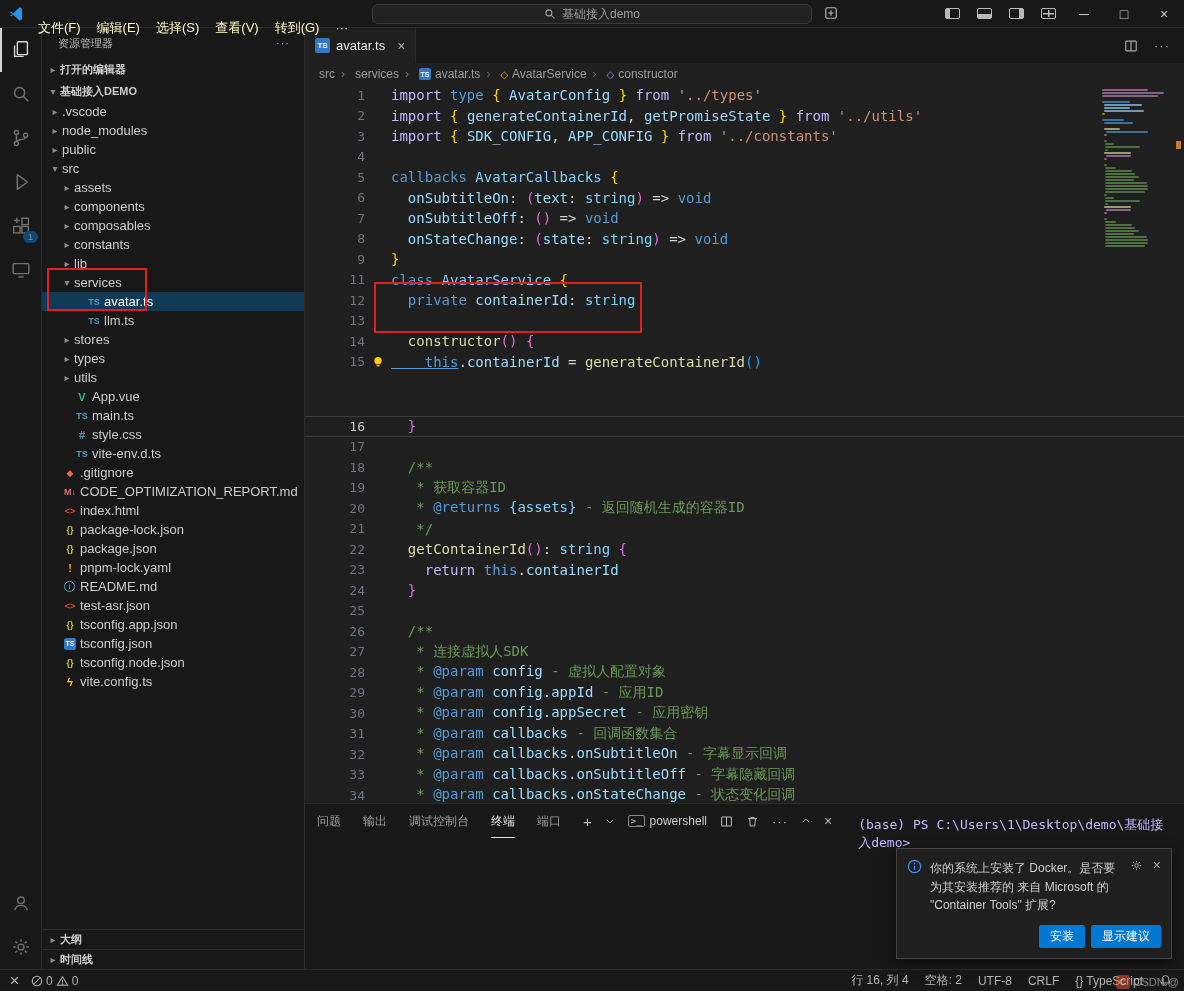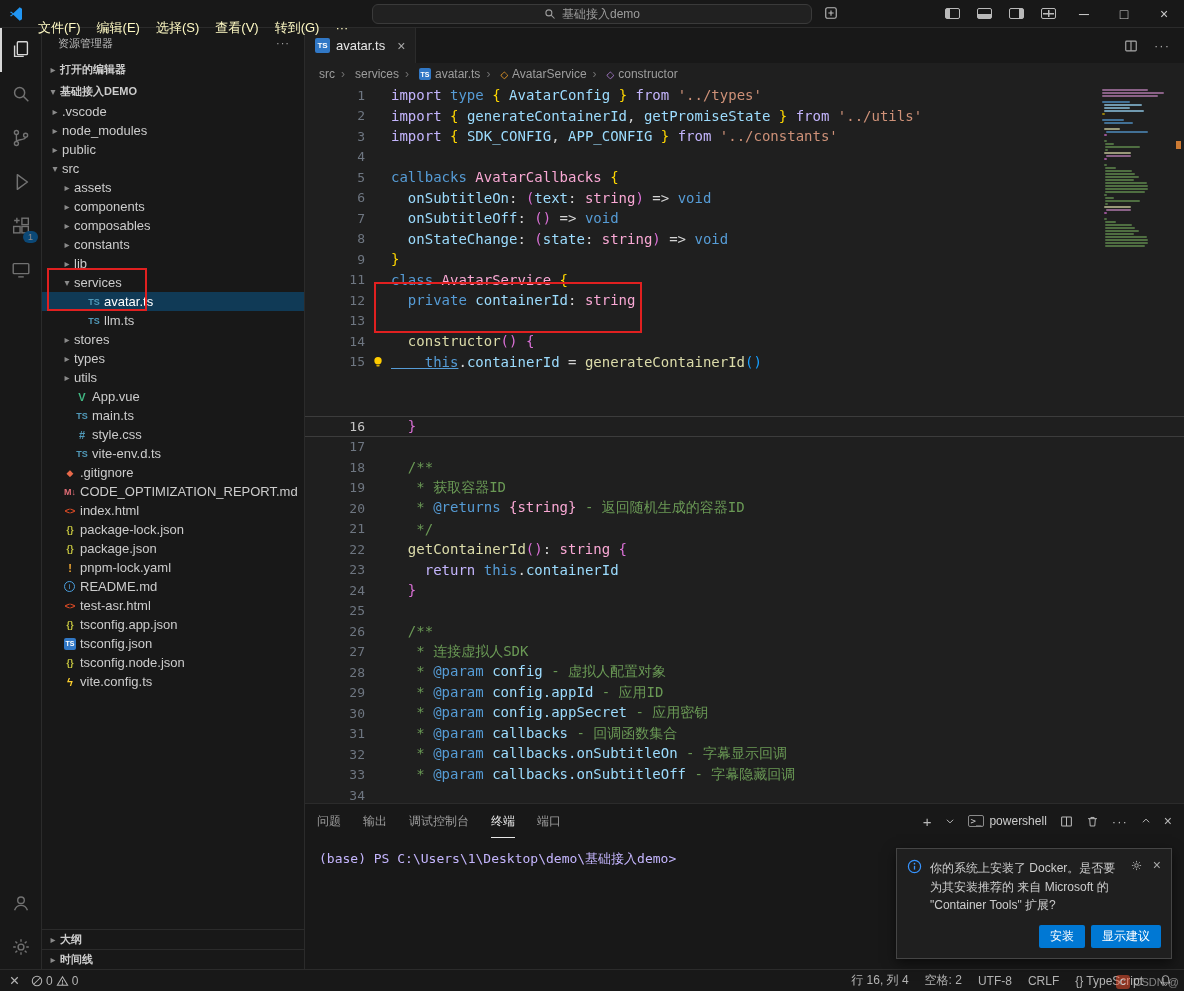--- a/index.html
+++ b/index.html
@@ -90,31 +90,31 @@
 
   .editor-body { flex:1; position:relative; overflow:hidden; }
   .code-row { display:flex; height:20.5px; align-items:center; white-space:pre;
     font-family:"DejaVu Sans Mono","Liberation Mono",monospace; font-size:14px; }
   .gutter-num { width:60px; text-align:right; color:#6e7681; font-size:13px; flex:none; }
   .gutter-margin { width:26px; flex:none; display:flex; align-items:center; justify-content:center; }
   .code-text { flex:1; }
   .code-row.current { box-shadow:inset 0 1px 0 #3c3c3c, inset 0 -1px 0 #3c3c3c;margin-top:44px; }
   .code-row.current .gutter-num { color:#c6c6c6; }
 
-  .s-kw{color:#c4b5fd}.s-kw2{color:#569CD6}.s-type{color:#f9a8d4}.s-var{color:#9CDCFE}
+  .s-kw{color:#c4b5fd}.s-kw2{color:#569CD6}.s-type{color:#7dd3fc}.s-var{color:#9CDCFE}
   .s-str{color:#CE9178}.s-fn{color:#DCDCAA}.s-pun{color:#D4D4D4}.s-cmt{color:#6A9955}
   .s-tag{color:#569CD6}.s-b1{color:#ffd700}.s-b2{color:#DA70D6}.s-b3{color:#179FFF}
   .s-thisu{color:#569CD6;text-decoration:underline}
 
   .minimap { position:absolute; top:4px; right:12px; width:70px; }
   .mm-line { height:2px; margin-bottom:1px; border-radius:1px; }
   .scroll-marker { position:absolute; right:3px; top:56px; width:5px; height:8px; background:#cc7a33; }
 
   
-  .panel { height:166px; border-top:1px solid #2b2b2b; display:flex; flex-direction:column;
+  .panel { height:166px; border-top:1px solid #2b2b2b; display:flex; 
     background:#181818; flex:none; }
   .panel-header { height:34px; display:flex; align-items:center; padding:0 12px; flex:none; }
   .panel-tabs { display:flex; align-items:center; height:100%; }
   .panel-tab { font-size:12px; color:#9d9d9d; margin-right:22px; height:34px; line-height:34px; cursor:pointer; }
   .panel-tab.active { color:#e7e7e7; border-bottom:1px solid #e7e7e7; }
   .panel-actions { margin-left:auto; display:flex; align-items:center; gap:13px; color:#b9b9b9; }
   .ps-group { display:flex; align-items:center; gap:5px; font-size:12px; color:#cccccc; cursor:pointer; }
   .ps-glyph { font-family:"DejaVu Sans Mono",monospace; font-size:9px; border:1px solid #8a8a8a;
     border-radius:2px; padding:0 2px; line-height:10px; }
   .panel-body { font-family:"DejaVu Sans Mono","Liberation Mono",monospace; font-size:13px;
@@ -390,21 +390,21 @@
           <span class="tree-label">pnpm-lock.yaml</span>
         </div>
         <div class="tree-row" style="padding-left: 6px;">
           <span class="chev"></span>
           <span class="fi fi-circle" style="color: rgb(74, 160, 224);">i</span>
           <span class="tree-label">README.md</span>
         </div>
         <div class="tree-row" style="padding-left: 6px;">
           <span class="chev"></span>
           <span class="fi fi-ts" style="color: rgb(228, 77, 38);">&lt;&gt;</span>
-          <span class="tree-label">test-asr.html</span>
+          <span class="tree-label">test-asr.json</span>
         </div>
         <div class="tree-row" style="padding-left: 6px;">
           <span class="chev"></span>
           <span class="fi fi-ts" style="color: rgb(203, 203, 65);">{}</span>
           <span class="tree-label">tsconfig.app.json</span>
         </div>
         <div class="tree-row" style="padding-left: 6px;">
           <span class="chev"></span>
           <span class="fi fi-box">TS</span>
           <span class="tree-label">tsconfig.json</span>
@@ -487,35 +487,35 @@
           <div class="code-row"><span class="gutter-num">13</span><span class="gutter-margin"></span><span class="code-text"></span></div>
           <div class="code-row"><span class="gutter-num">14</span><span class="gutter-margin"></span><span class="code-text"><span class="s-fn">  constructor</span><span class="s-b2">()</span><span class="s-pun"> </span><span class="s-b2">{</span></span></div>
           <div class="code-row"><span class="gutter-num">15</span><span class="gutter-margin"><svg width="14" height="14" viewBox="0 0 16 16">
                 <circle cx="8" cy="6.5" r="4.2" fill="#ffcc00"></circle>
                 <rect x="6.2" y="11" width="3.6" height="2.2" rx="0.5" fill="#d9ad00"></rect>
               </svg></span><span class="code-text"><span class="s-thisu">    this</span><span class="s-pun">.</span><span class="s-var">containerId</span><span class="s-pun"> = </span><span class="s-fn">generateContainerId</span><span class="s-b3">()</span></span></div>
           <div class="code-row current"><span class="gutter-num">16</span><span class="gutter-margin"></span><span class="code-text"><span class="s-b2">  }</span></span></div>
           <div class="code-row"><span class="gutter-num">17</span><span class="gutter-margin"></span><span class="code-text"></span></div>
           <div class="code-row"><span class="gutter-num">18</span><span class="gutter-margin"></span><span class="code-text"><span class="s-cmt">  /**</span></span></div>
           <div class="code-row"><span class="gutter-num">19</span><span class="gutter-margin"></span><span class="code-text"><span class="s-cmt">   * 获取容器ID</span></span></div>
-          <div class="code-row"><span class="gutter-num">20</span><span class="gutter-margin"></span><span class="code-text"><span class="s-cmt">   * </span><span class="s-tag">@returns </span><span class="s-type">{string}</span><span class="s-cmt"> - 返回随机生成的容器ID</span></span></div>
+          <div class="code-row"><span class="gutter-num">20</span><span class="gutter-margin"></span><span class="code-text"><span class="s-cmt">   * </span><span class="s-tag">@returns </span><span class="s-type">{assets}</span><span class="s-cmt"> - 返回随机生成的容器ID</span></span></div>
           <div class="code-row"><span class="gutter-num">21</span><span class="gutter-margin"></span><span class="code-text"><span class="s-cmt">   */</span></span></div>
           <div class="code-row"><span class="gutter-num">22</span><span class="gutter-margin"></span><span class="code-text"><span class="s-fn">  getContainerId</span><span class="s-b2">()</span><span class="s-pun">: </span><span class="s-type">string </span><span class="s-b2">{</span></span></div>
           <div class="code-row"><span class="gutter-num">23</span><span class="gutter-margin"></span><span class="code-text"><span class="s-kw">    return </span><span class="s-kw2">this</span><span class="s-pun">.</span><span class="s-var">containerId</span></span></div>
           <div class="code-row"><span class="gutter-num">24</span><span class="gutter-margin"></span><span class="code-text"><span class="s-b2">  }</span></span></div>
           <div class="code-row"><span class="gutter-num">25</span><span class="gutter-margin"></span><span class="code-text"></span></div>
           <div class="code-row"><span class="gutter-num">26</span><span class="gutter-margin"></span><span class="code-text"><span class="s-cmt">  /**</span></span></div>
           <div class="code-row"><span class="gutter-num">27</span><span class="gutter-margin"></span><span class="code-text"><span class="s-cmt">   * 连接虚拟人SDK</span></span></div>
           <div class="code-row"><span class="gutter-num">28</span><span class="gutter-margin"></span><span class="code-text"><span class="s-cmt">   * </span><span class="s-tag">@param </span><span class="s-var">config</span><span class="s-cmt"> - 虚拟人配置对象</span></span></div>
           <div class="code-row"><span class="gutter-num">29</span><span class="gutter-margin"></span><span class="code-text"><span class="s-cmt">   * </span><span class="s-tag">@param </span><span class="s-var">config.appId</span><span class="s-cmt"> - 应用ID</span></span></div>
           <div class="code-row"><span class="gutter-num">30</span><span class="gutter-margin"></span><span class="code-text"><span class="s-cmt">   * </span><span class="s-tag">@param </span><span class="s-var">config.appSecret</span><span class="s-cmt"> - 应用密钥</span></span></div>
           <div class="code-row"><span class="gutter-num">31</span><span class="gutter-margin"></span><span class="code-text"><span class="s-cmt">   * </span><span class="s-tag">@param </span><span class="s-var">callbacks</span><span class="s-cmt"> - 回调函数集合</span></span></div>
           <div class="code-row"><span class="gutter-num">32</span><span class="gutter-margin"></span><span class="code-text"><span class="s-cmt">   * </span><span class="s-tag">@param </span><span class="s-var">callbacks.onSubtitleOn</span><span class="s-cmt"> - 字幕显示回调</span></span></div>
           <div class="code-row"><span class="gutter-num">33</span><span class="gutter-margin"></span><span class="code-text"><span class="s-cmt">   * </span><span class="s-tag">@param </span><span class="s-var">callbacks.onSubtitleOff</span><span class="s-cmt"> - 字幕隐藏回调</span></span></div>
-          <div class="code-row"><span class="gutter-num">34</span><span class="gutter-margin"></span></div>
+          <div class="code-row"><span class="gutter-num">34</span><span class="gutter-margin"></span><span class="code-text"><span class="s-cmt">   * </span><span class="s-tag">@param </span><span class="s-var">callbacks.onStateChange</span><span class="s-cmt"> - 状态变化回调</span></span></div>
           <div class="code-row"><span class="gutter-num">35</span><span class="gutter-margin"></span><span class="code-text"><span class="s-cmt">   * </span><span class="s-tag">@returns </span><span class="s-type">{Promise&lt;any&gt;}</span><span class="s-cmt"> - 返回虚拟人SDK实例</span></span></div>
         </div>
       <div class="minimap">
           <div class="mm-line" style="margin-left: 0px; width: 46.2px; background: rgb(197, 134, 192); opacity: 0.65;"></div>
           <div class="mm-line" style="margin-left: 0px; width: 62px; background: rgb(197, 134, 192); opacity: 0.65;"></div>
           <div class="mm-line" style="margin-left: 0px; width: 55.65px; background: rgb(197, 134, 192); opacity: 0.65;"></div>
           <div class="mm-line" style="width: 0px;"></div>
           <div class="mm-line" style="margin-left: 0px; width: 28.35px; background: rgb(86, 156, 214); opacity: 0.65;"></div>
           <div class="mm-line" style="margin-left: 2.2px; width: 37.8px; background: rgb(156, 220, 254); opacity: 0.65;"></div>
           <div class="mm-line" style="margin-left: 2.2px; width: 26.25px; background: rgb(156, 220, 254); opacity: 0.65;"></div>

